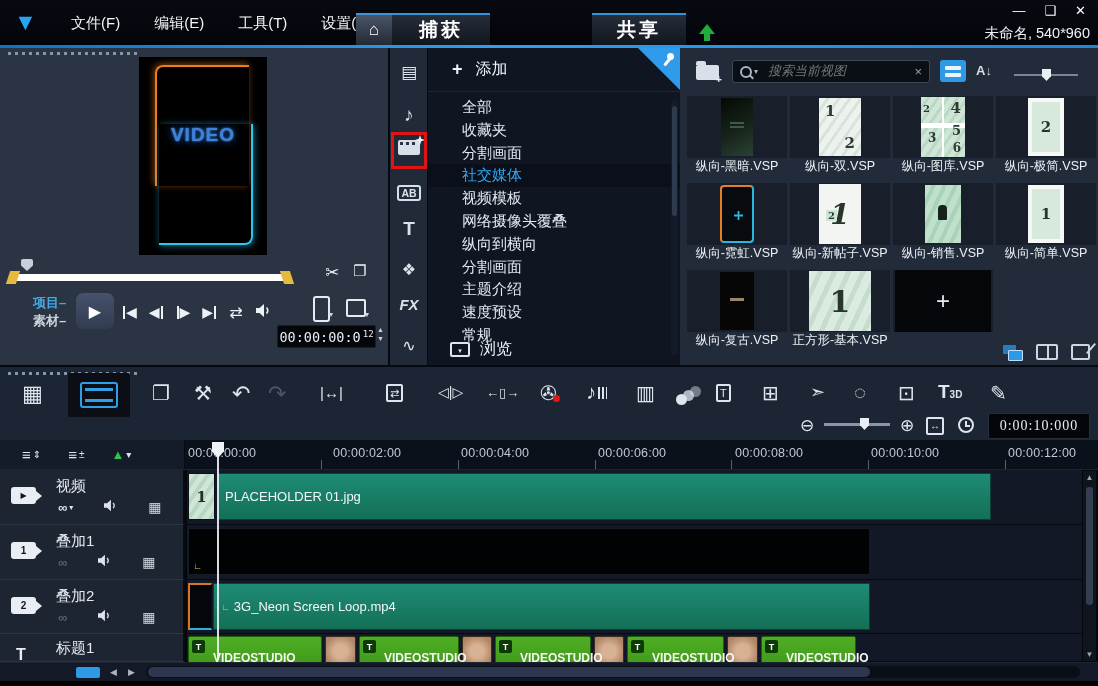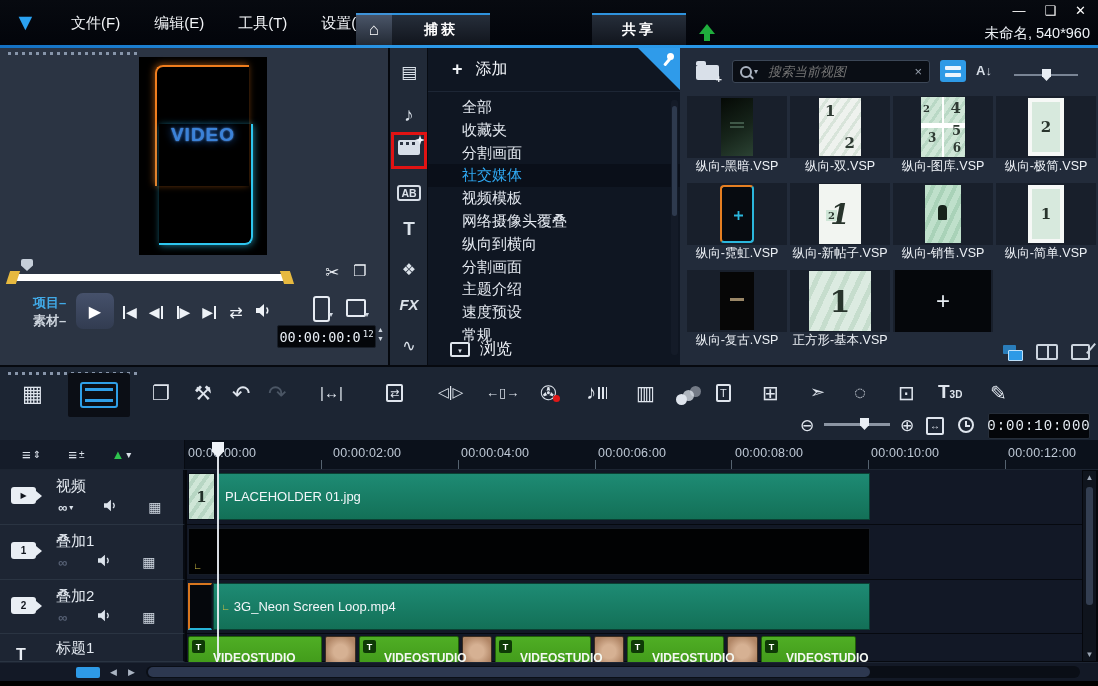--- a/index.html
+++ b/index.html
@@ -9,21 +9,21 @@
   #titlebar{position:absolute;left:0;top:0;width:1098px;height:48px;background:linear-gradient(#070a10,#02040a)}
   #titlebar .blueline{position:absolute;left:0;right:0;bottom:0;height:3px;background:linear-gradient(90deg,#1470c2,#2f9fee 45%,#1c86d8)}
   .logo{position:absolute;left:14px;top:9px;font-size:23px;color:#2aa2f2}
   .menus{position:absolute;left:54px;top:0;height:46px;display:flex;align-items:center}
   .menus span{padding:0 17px;font-size:15px;color:#f2f4f7;white-space:nowrap}
   .home{position:absolute;left:356px;top:13px;width:36px;height:32px;box-sizing:border-box;
         background:linear-gradient(#4a5568,#232a35);border-top:2px solid #3f93d8;
         display:flex;align-items:center;justify-content:center;font-size:17px;color:#fff}
   .tab{position:absolute;top:13px;height:32px;box-sizing:border-box;border-top:2px solid #2f93dd;
        background:linear-gradient(#262e3a,#11151d);display:flex;align-items:center;justify-content:center;
-       font-size:14px;font-weight:bold;color:#fff;letter-spacing:3px}
+       font-size:19px;font-weight:bold;color:#fff;letter-spacing:3px}
   .tab.active{background:linear-gradient(#45b2f7,#1287e0)}
   .uparr{position:absolute;left:699px;top:16px;width:16px;height:22px}
   .uparr .head{width:0;height:0;border:8px solid transparent;border-bottom:10px solid #1fae3d;margin:0 auto}
   .uparr .stem{width:6px;height:7px;background:#1fae3d;margin:0 auto}
   .winctl{position:absolute;right:12px;top:3px;display:flex;gap:19px;font-size:13px;color:#fff}
   .projinfo{position:absolute;right:8px;top:24px;font-size:14.5px;color:#eef2f7}
   
   #preview{position:absolute;left:0;top:48px;width:390px;height:317px;background:#2b3443;border-right:2px solid #05080e;box-sizing:border-box}
   .grip{position:absolute;left:8px;top:4px;width:130px;height:3px;background:repeating-linear-gradient(90deg,#8795aa 0 3px,transparent 3px 7px)}
   .stage{position:absolute;left:139px;top:9px;width:128px;height:198px;background:#000}
@@ -83,21 +83,21 @@
   
   #gallery{position:absolute;left:680px;top:48px;width:418px;height:317px;background:#222b3a}
   .folder{position:absolute;left:16px;top:17px;width:23px;height:15px;background:#d9e0e9;border-radius:2px}
   .folder::before{content:"";position:absolute;left:0;top:-4px;width:10px;height:4px;background:#d9e0e9;border-radius:2px 2px 0 0}
   .folder em{position:absolute;right:-3px;bottom:-5px;font-style:normal;font-size:11px;font-weight:bold;color:#e9eef4}
   .searchbox{position:absolute;left:52px;top:12px;width:198px;height:23px;background:#0a0e15;border:1px solid #3c4757;border-radius:3px;
              display:flex;align-items:center;padding:0 7px;box-sizing:border-box}
   .mag{width:8px;height:8px;border:2px solid #aab3c0;border-radius:50%;position:relative;margin-right:2px;flex:none}
   .mag::after{content:"";position:absolute;left:7px;top:8px;width:5px;height:2px;background:#aab3c0;transform:rotate(45deg)}
   .scaret{font-size:8px;color:#aab3c0;margin-right:8px}
-  .searchbox input{flex:1;background:transparent;border:0;outline:0;color:#cfd6e0;font-style:italic;font-size:13px;font-family:Liberation Serif, serif;min-width:0}
+  .searchbox input{flex:1;background:transparent;border:0;outline:0;color:#cfd6e0;font-style:italic;font-size:13px;font-family:Liberation Mono, monospace;min-width:0}
   .sclear{color:#98a1ae;font-size:13px;flex:none}
   .viewbtn{position:absolute;left:260px;top:12px;width:26px;height:22px;background:#2e9ae6;border-radius:3px;
            display:flex;flex-direction:column;gap:3px;align-items:center;justify-content:center}
   .viewbtn i{width:16px;height:4px;background:#eaf4fd;border-radius:1px}
   .sort{position:absolute;left:296px;top:15px;font-size:13px;font-weight:bold;color:#d6dde6}
   .gslider{position:absolute;left:334px;top:26px;width:64px;height:2px;background:#7a8595}
   .gthumbk{position:absolute;left:28px;top:-5px;width:9px;height:12px;background:#e9eef4;clip-path:polygon(0 0,100% 0,100% 60%,50% 100%,0 60%)}
   .grid{position:absolute;left:7px;top:46px;display:grid;grid-template-columns:repeat(4,100px);grid-auto-rows:87px;column-gap:3px}
   .gi{position:relative;padding-top:2px}
   .th{height:62px;display:flex;align-items:center;justify-content:center;background:#181f2b}
@@ -153,21 +153,21 @@
                box-shadow:7px -4px 0 rgba(223,229,237,.75),14px -8px 0 rgba(223,229,237,.45)}
   .t3dw{font-weight:bold}
   .t3dw small{font-size:10px;font-weight:bold}
   .zoomg{font-size:17px;top:48px}
   .zsl{position:absolute;left:824px;top:56px;width:66px;height:3px;background:#8b95a3}
   .zsl i{position:absolute;left:36px;top:-5px;width:9px;height:12px;background:#e9eef4;clip-path:polygon(0 0,100% 0,100% 60%,50% 100%,0 60%)}
   .clock{position:absolute;left:958px;top:50px;width:16px;height:16px;border:2px solid #dfe5ed;border-radius:50%;box-sizing:border-box}
   .clock::after{content:"";position:absolute;left:5px;top:2px;width:2px;height:5px;background:#dfe5ed}
   .clock::before{content:"";position:absolute;left:5px;top:6px;width:5px;height:2px;background:#dfe5ed}
   .tb-tc{position:absolute;left:988px;top:46px;width:100px;height:24px;background:#04060a;border:1px solid #262e3a;border-radius:2px;
-         display:flex;align-items:center;justify-content:center;font-family:Liberation Mono, monospace;font-size:14px;color:#e6edf4;letter-spacing:1px}
+         display:flex;align-items:center;justify-content:center;font-family:Liberation Serif, serif;font-size:14px;color:#e6edf4;letter-spacing:1px}
   
   #tlhead{position:absolute;left:0;top:440px;width:1098px;height:30px;background:#0b111b;border-bottom:1px solid #1c2431;box-sizing:border-box}
   .tlh-left{position:absolute;left:0;top:0;width:185px;height:100%;background:#151c29;border-right:1px solid #070b12;
             display:flex;align-items:center;gap:27px;padding-left:22px;box-sizing:border-box;color:#dde3ec}
   .tlh-left .g2{display:inline-flex;align-items:center;gap:2px;font-size:15px}
   .tlh-left .sm{font-size:10px}
   .grn{color:#2fc44e;font-size:13px}
   .ruler{position:absolute;left:185px;top:0;right:0;height:100%}
   .rt{position:absolute;top:6px;font-size:12.5px;color:#bfc9d6;letter-spacing:.2px}
   .rtick{position:absolute;bottom:0;width:1px;height:9px;background:#55626f}
@@ -541,21 +541,21 @@
         </span>
       <span><svg width="15" height="13" viewBox="0 0 17 15">
             <path fill="#dce3ec" d="M1 5h3.5L9 1v13L4.5 10H1z"></path>
             <path d="M11.5 4.5a4.2 4.2 0 0 1 0 6" stroke="#dce3ec" stroke-width="1.6" fill="none"></path>
           </svg></span>
       <span class="chk">▦</span>
     </div>
   </div>
   <div class="tcont">
     <div class="mini">1</div>
-    <div class="clip" style="left:30px;width:653px">PLACEHOLDER 01.jpg</div>
+    <div class="clip" style="left:30px;width:774px">PLACEHOLDER 01.jpg</div>
   </div>
 </div>
 
 <div class="trow" style="top:525px;height:55px">
   <div class="thdr">
     <div class="cam">
         <span>1</span>
       </div>
     <div class="tlabel">叠加1</div>
     <div class="hicons">

